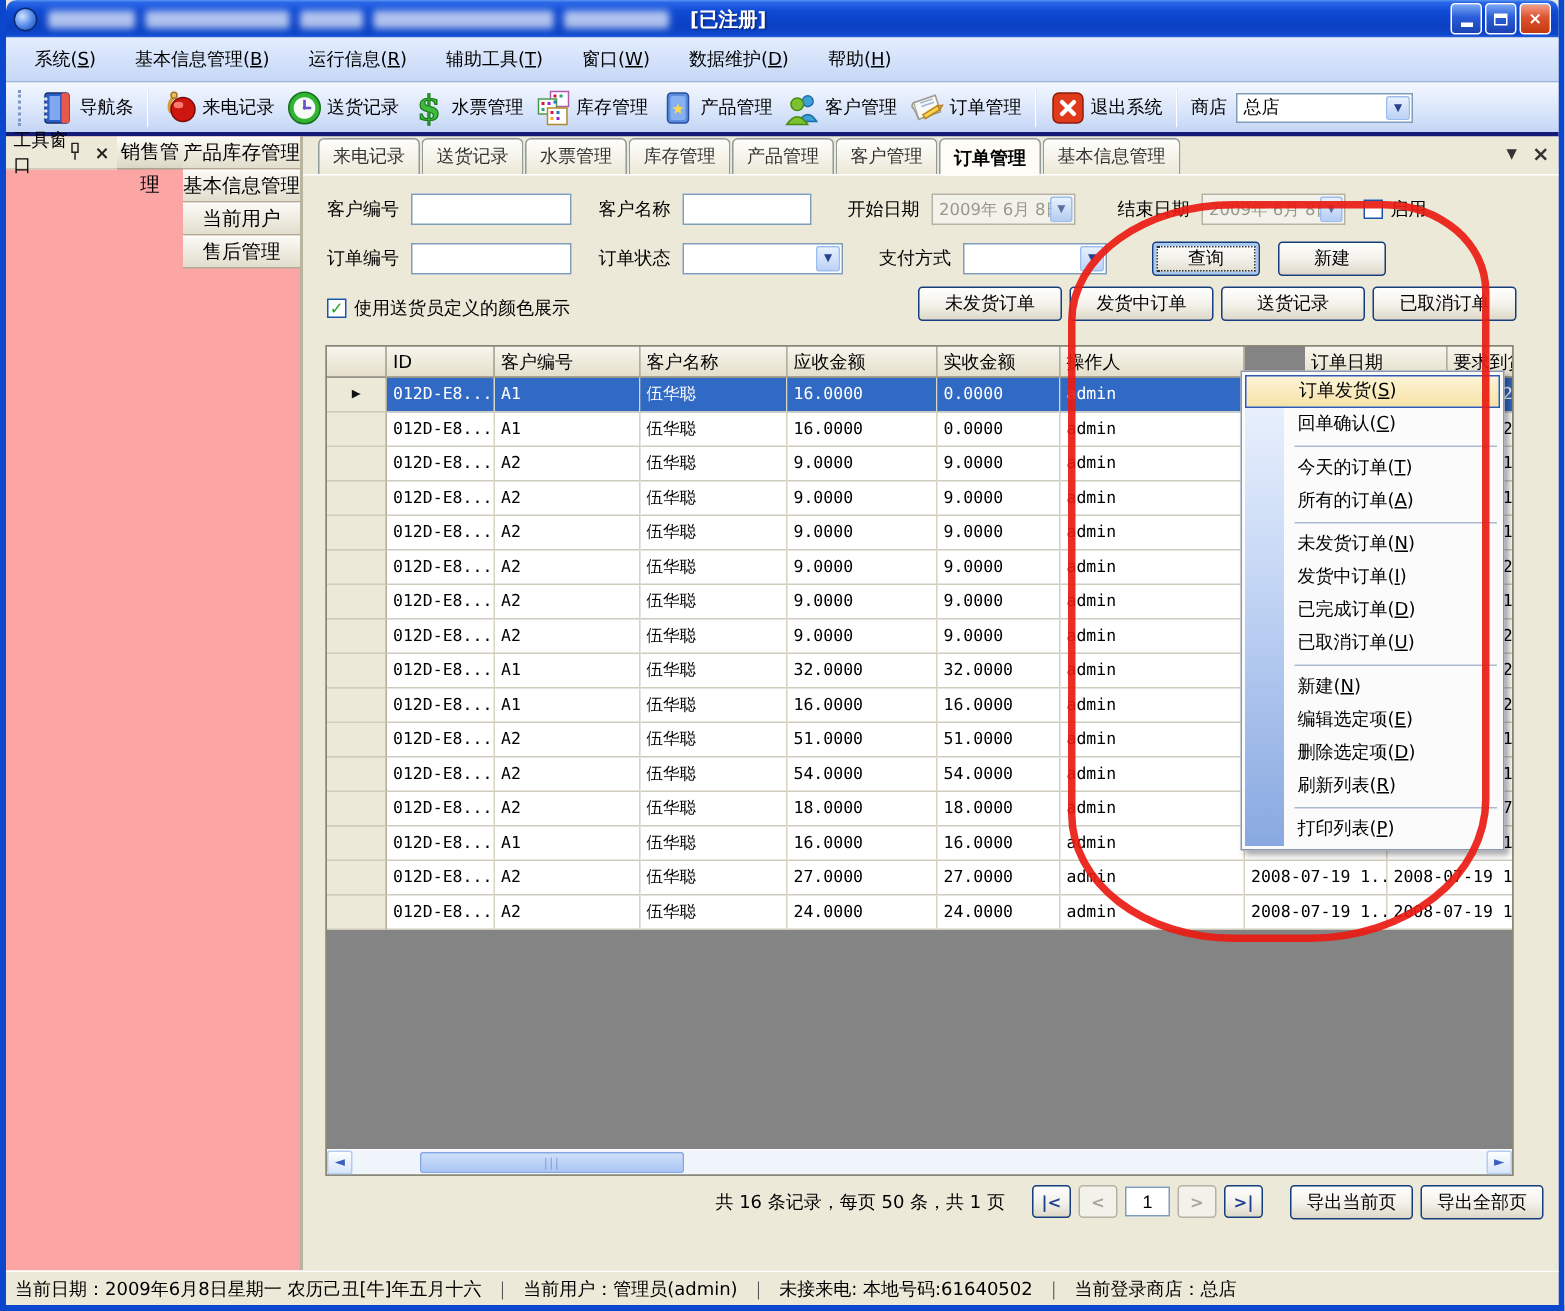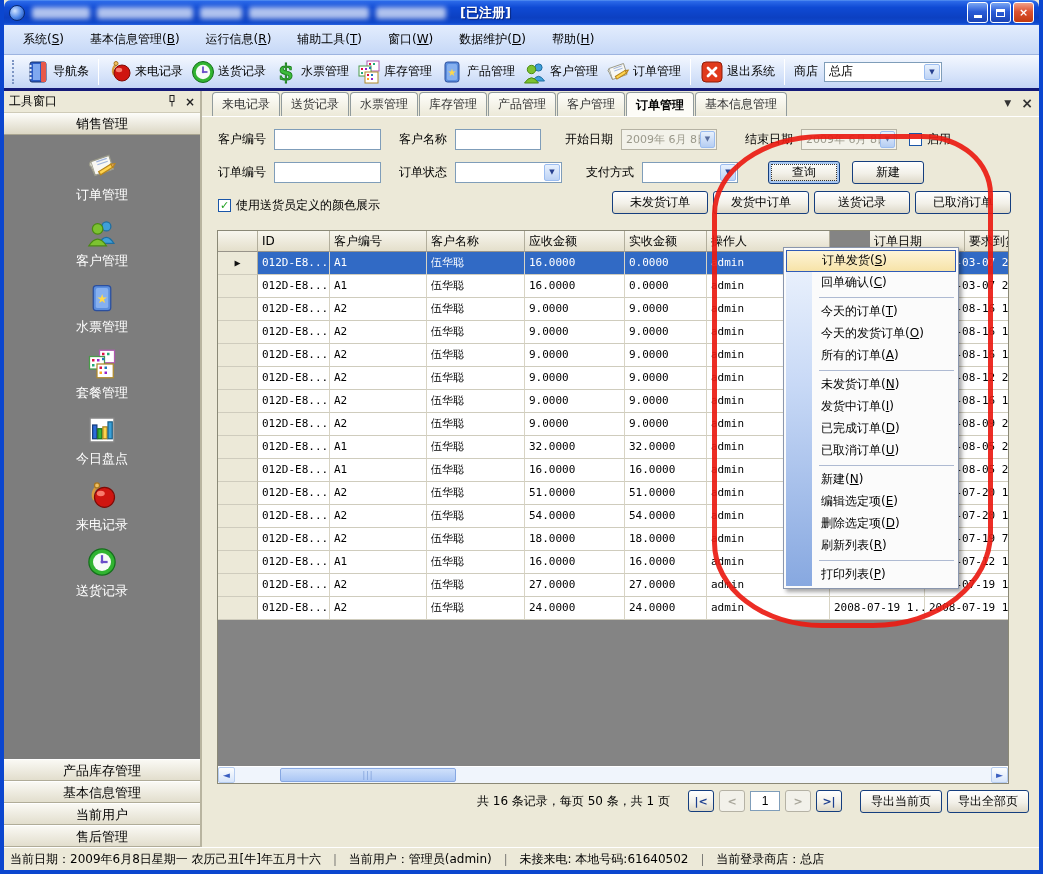--- a/index.html
+++ b/index.html
@@ -42,21 +42,21 @@
   .combo { position:relative; background:#fff; border:1px solid #7f9db9; height:20px; display:flex; align-items:center; padding-left:4px; }
   .combo .arrow { position:absolute; right:1px; top:1px; bottom:1px; width:16px;
     background:linear-gradient(180deg,#e8f1fd,#bcd2f5); border:1px solid #9cbdf0; border-radius:2px;
     display:flex; align-items:center; justify-content:center; font-size:7px; color:#27408f; }
   .store-combo { width:118px; }
 
   
   .main { flex:1; display:flex; min-height:0; }
 
   
-  .sidebar { width:198px; flex:0 0 198px; display:flex; flex-direction:column; background:#a16207; border-right:2px solid #b8b4a0; }
+  .sidebar { width:198px; flex:0 0 198px; display:flex; flex-direction:row; background:#fca5a5; border-right:2px solid #b8b4a0; }
   .sb-header { height:22px; display:flex; align-items:center; padding:0 5px; background:#ece9d8;
     border-bottom:1px solid #cfcbb8; font-size:12px; }
   .sb-header .sb-tools { margin-left:auto; display:flex; gap:8px; align-items:center; }
   .sb-header .tool-ic { cursor:pointer; font-weight:bold; color:#222; font-size:12px; line-height:1; }
   .sb-group-top { height:22px; line-height:22px; text-align:center; font-size:13px;
     background:linear-gradient(180deg,#fdfdfa,#dcd7c4); border-bottom:1px solid #a8a490; cursor:pointer; }
   .sb-body { flex:1; background:#7d7d7d; display:flex; flex-direction:column; align-items:center;
     padding-top:16px; gap:13px; overflow:hidden; }
   .sb-item { display:flex; flex-direction:column; align-items:center; gap:5px; color:#fff; font-size:13px; cursor:pointer; }
   .sb-bottom { flex:0 0 auto; }
@@ -133,21 +133,21 @@
   .pg-btn.disabled { color:#a8a69a; border-color:#b5b2a5; background:#f2f1ea; cursor:default; }
   .pg-page { width:30px; height:20px; border:1px solid #7f9db9; background:#fff; text-align:center; font-size:12px; }
   .pg-gap { width:8px; }
 
   
   .statusbar { height:23px; flex:0 0 23px; margin-top:auto; background:#ece9d8; border-top:1px solid #fff;
     display:flex; align-items:center; padding-left:6px; gap:8px; font-size:12px; white-space:nowrap; overflow:hidden; }
   .sb-sep { color:#555; }
 
   
-  .ctx-menu { position:absolute; left:783px; top:247px; width:176px; z-index:40;
+  .ctx-menu { position:absolute; left:827px; top:247px; width:176px; z-index:40;
     background:#fbfbfb; border:1px solid #8a96ad; box-shadow:3px 3px 4px rgba(0,0,0,.35); padding:2px; }
   .ctx-strip { position:absolute; left:2px; top:2px; bottom:2px; width:26px;
     background:linear-gradient(180deg,#eef4fd 0%,#c8d9f6 40%,#87a8e0 100%); }
   .ctx-item { position:relative; height:22px; line-height:21px; padding-left:35px; font-size:12px; cursor:pointer; white-space:nowrap; }
   .ctx-item u { text-decoration:underline; }
   .ctx-item.hl { background:linear-gradient(180deg,#fdf4d7,#f7e3a8); border:1px solid #2f5bb7; line-height:19px; }
   .ctx-sep { border-top:1px solid #aebad2; margin:3px 2px 3px 33px; }
 
   
   .annotation { position:absolute; left:712px; top:134px; width:281px; height:494px; z-index:50; pointer-events:none;
@@ -726,21 +726,20 @@
       <span>当前登录商店：总店</span>
     </div>
 </div>
 
 <div class="ctx-menu" id="ctx-menu">
   <div class="ctx-strip"></div>
 <div class="ctx-item hl">订单发货(<u>S</u>)</div>
     <div class="ctx-item">回单确认(<u>C</u>)</div>
     <div class="ctx-sep"></div>
     <div class="ctx-item">今天的订单(<u>T</u>)</div>
-    <div class="ctx-item">今天的发货订单(<u>O</u>)</div>
     <div class="ctx-item">所有的订单(<u>A</u>)</div>
     <div class="ctx-sep"></div>
     <div class="ctx-item">未发货订单(<u>N</u>)</div>
     <div class="ctx-item">发货中订单(<u>I</u>)</div>
     <div class="ctx-item">已完成订单(<u>D</u>)</div>
     <div class="ctx-item">已取消订单(<u>U</u>)</div>
     <div class="ctx-sep"></div>
     <div class="ctx-item">新建(<u>N</u>)</div>
     <div class="ctx-item">编辑选定项(<u>E</u>)</div>
     <div class="ctx-item">删除选定项(<u>D</u>)</div>

